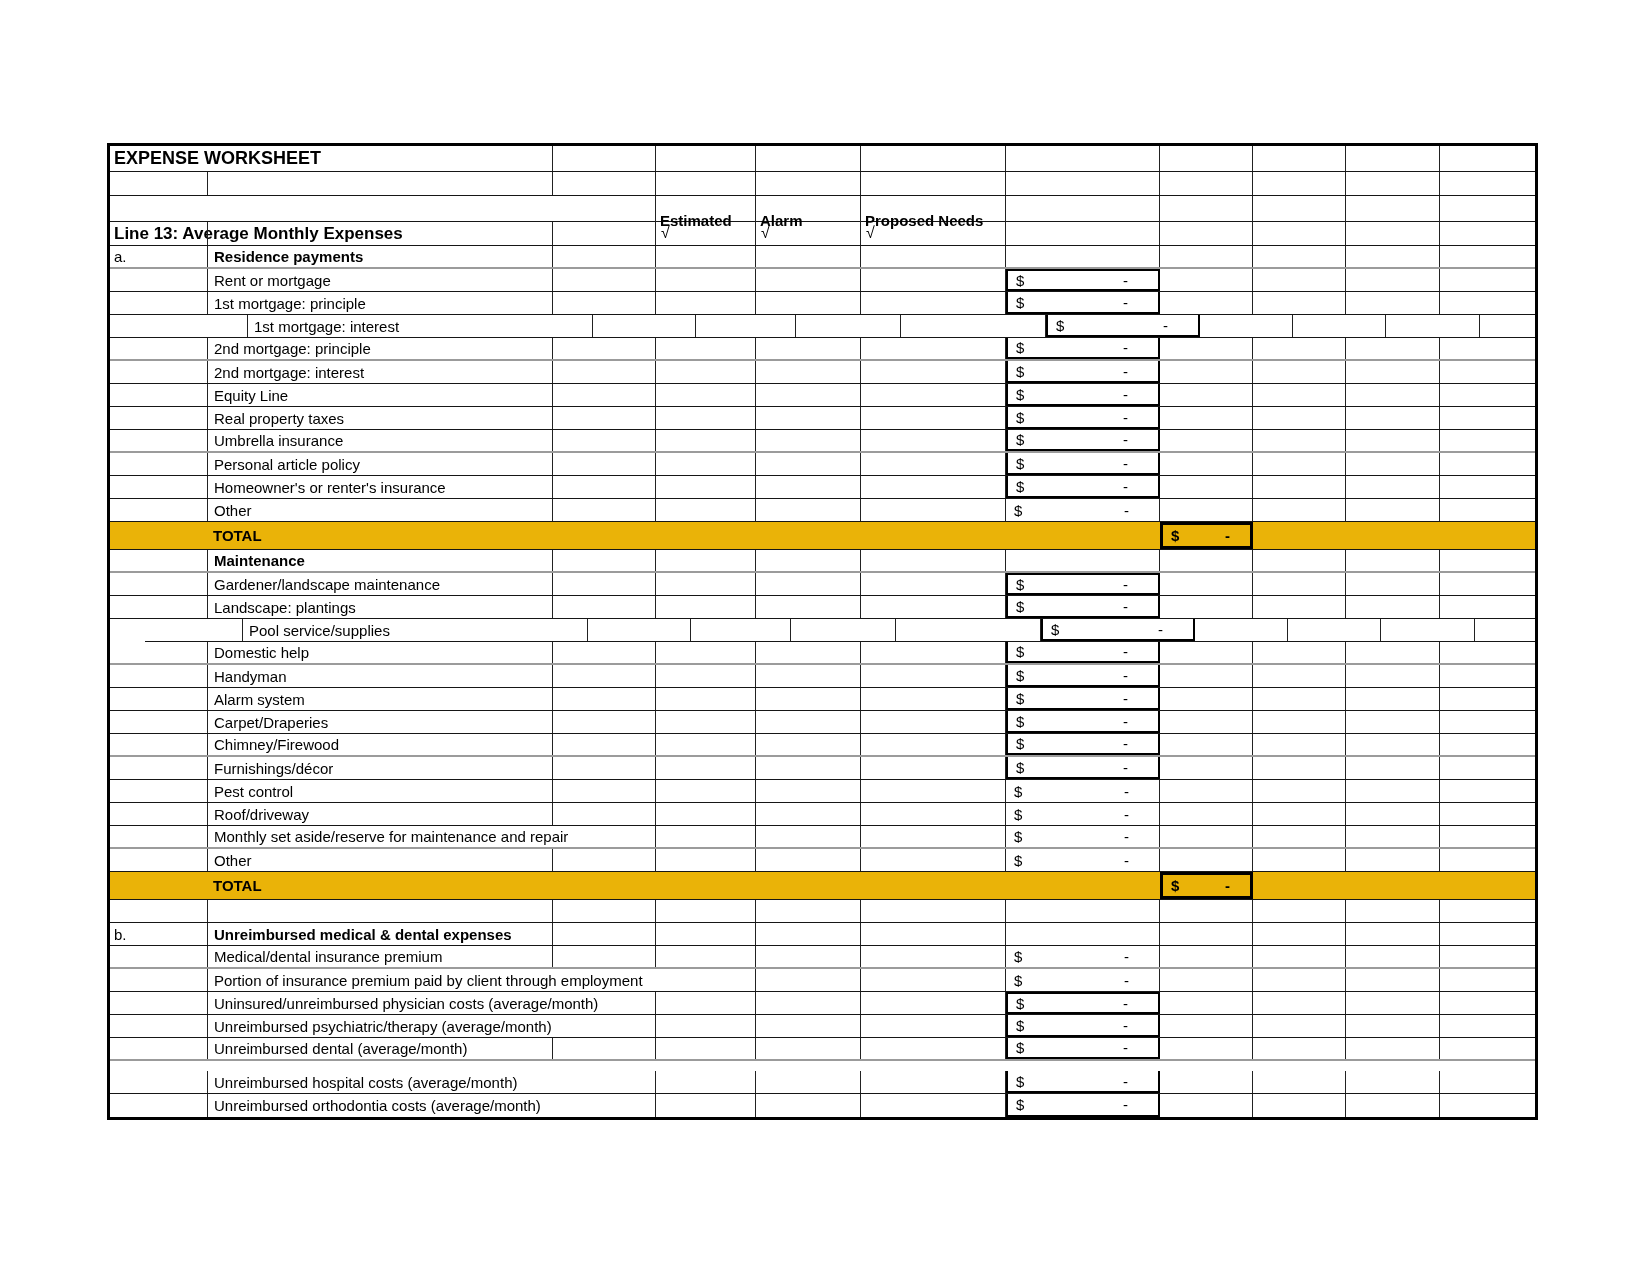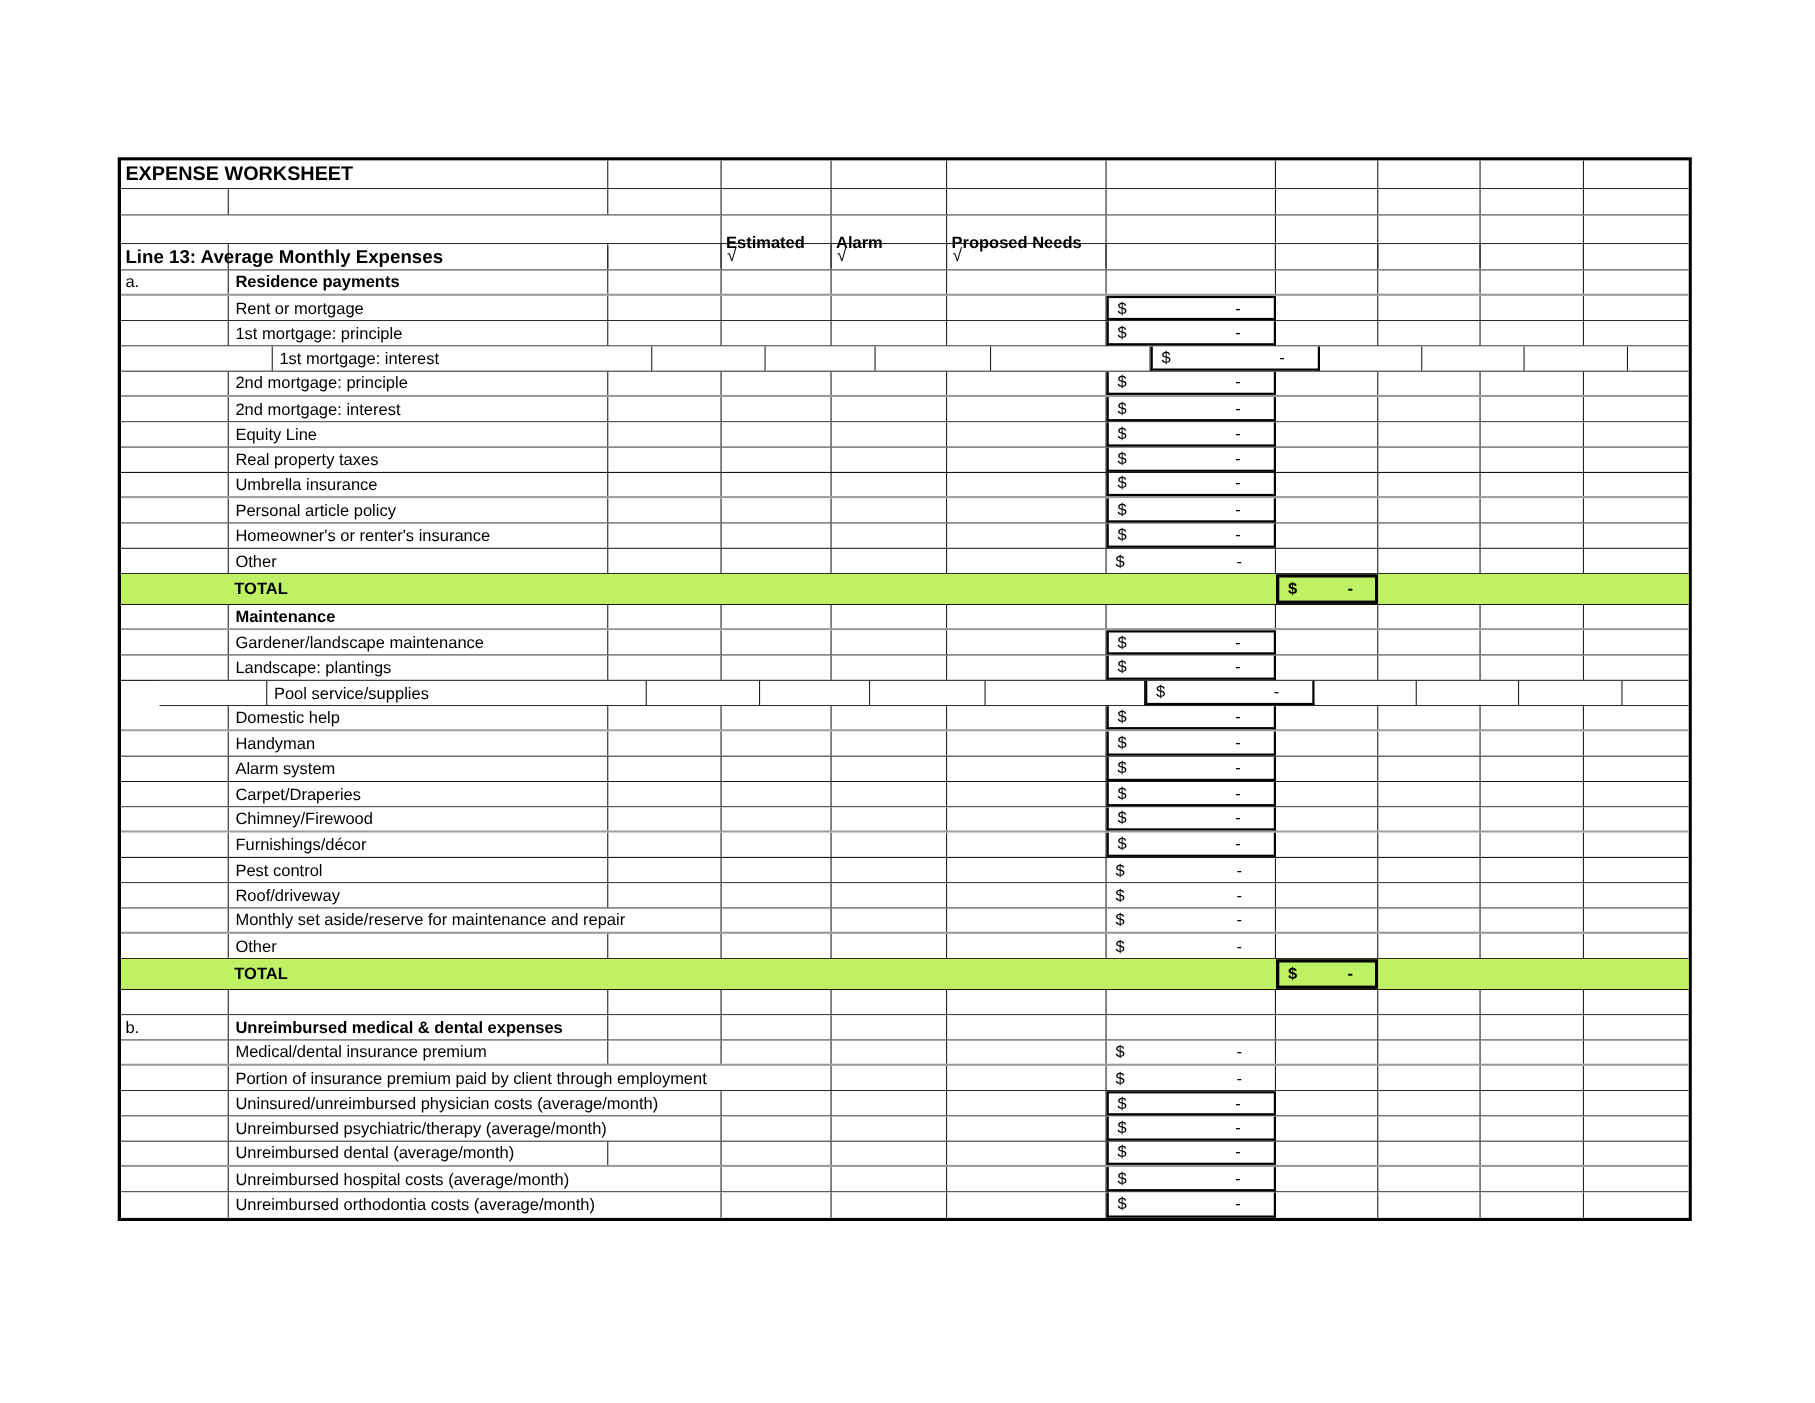--- a/index.html
+++ b/index.html
@@ -8,21 +8,21 @@
   #worksheet{position:absolute;border:3px solid #000;background:#fff;}
   .row{display:grid;box-sizing:border-box;border-bottom:1px solid #161616;background:#fff;}
   .row.gray{border-bottom:2px solid #9b9b9b;}
   .row:last-child{border-bottom:none;}
   .r-title{height:26px;}
   .r-empty{height:24px;}
   .r-line13{height:26px;}
   .r-checks{height:24px;}
   .r-section,.r-item,.r-gap{height:23px;}
   .r-total{height:28px;background:#ffff00;}
-  .r-total .cell{background:#bef264;}
+  .r-total .cell{background:#eab308;}
   .cell{box-sizing:border-box;border-right:1px solid #222;display:flex;align-items:center;
         white-space:nowrap;overflow:visible;min-width:0;}
   .cell:last-child{border-right:none;}
   .lbl{padding-left:6px;font-size:15px;z-index:2;}
   .bold{font-weight:bold;}
   .title-text{font-size:18px;font-weight:bold;padding-left:4px;}
   .line13-text{font-size:17px;font-weight:bold;padding-left:4px;}
   .colhead{font-weight:bold;font-size:15px;padding-left:4px;}
   .check{font-size:16px;padding-left:5px;padding-bottom:2px;}
   .idx{padding-left:4px;font-size:15px;}
@@ -611,21 +611,21 @@
         <div class="cell"></div>
         <div class="cell dollar thick">
           <span>$</span>
           <span>-</span>
         </div>
         <div class="cell"></div>
         <div class="cell"></div>
         <div class="cell"></div>
         <div class="cell"></div>
       </div>
-      <div class="row r-item" style="grid-template-columns: 98px 345px 103px 100px 105px 145px 154px 93px 93px 94px 95px;">
+      <div class="row r-item" style="grid-template-columns: 98px 345px 103px 100px 105px 145px 154px 93px 93px 94px 95px; margin-top: 10px;">
         <div class="cell idx"></div>
         <div class="cell lbl" style="grid-column: span 2;">Unreimbursed hospital costs (average/month)</div>
         <div class="cell"></div>
         <div class="cell"></div>
         <div class="cell"></div>
         <div class="cell dollar thick">
           <span>$</span>
           <span>-</span>
         </div>
         <div class="cell"></div>

